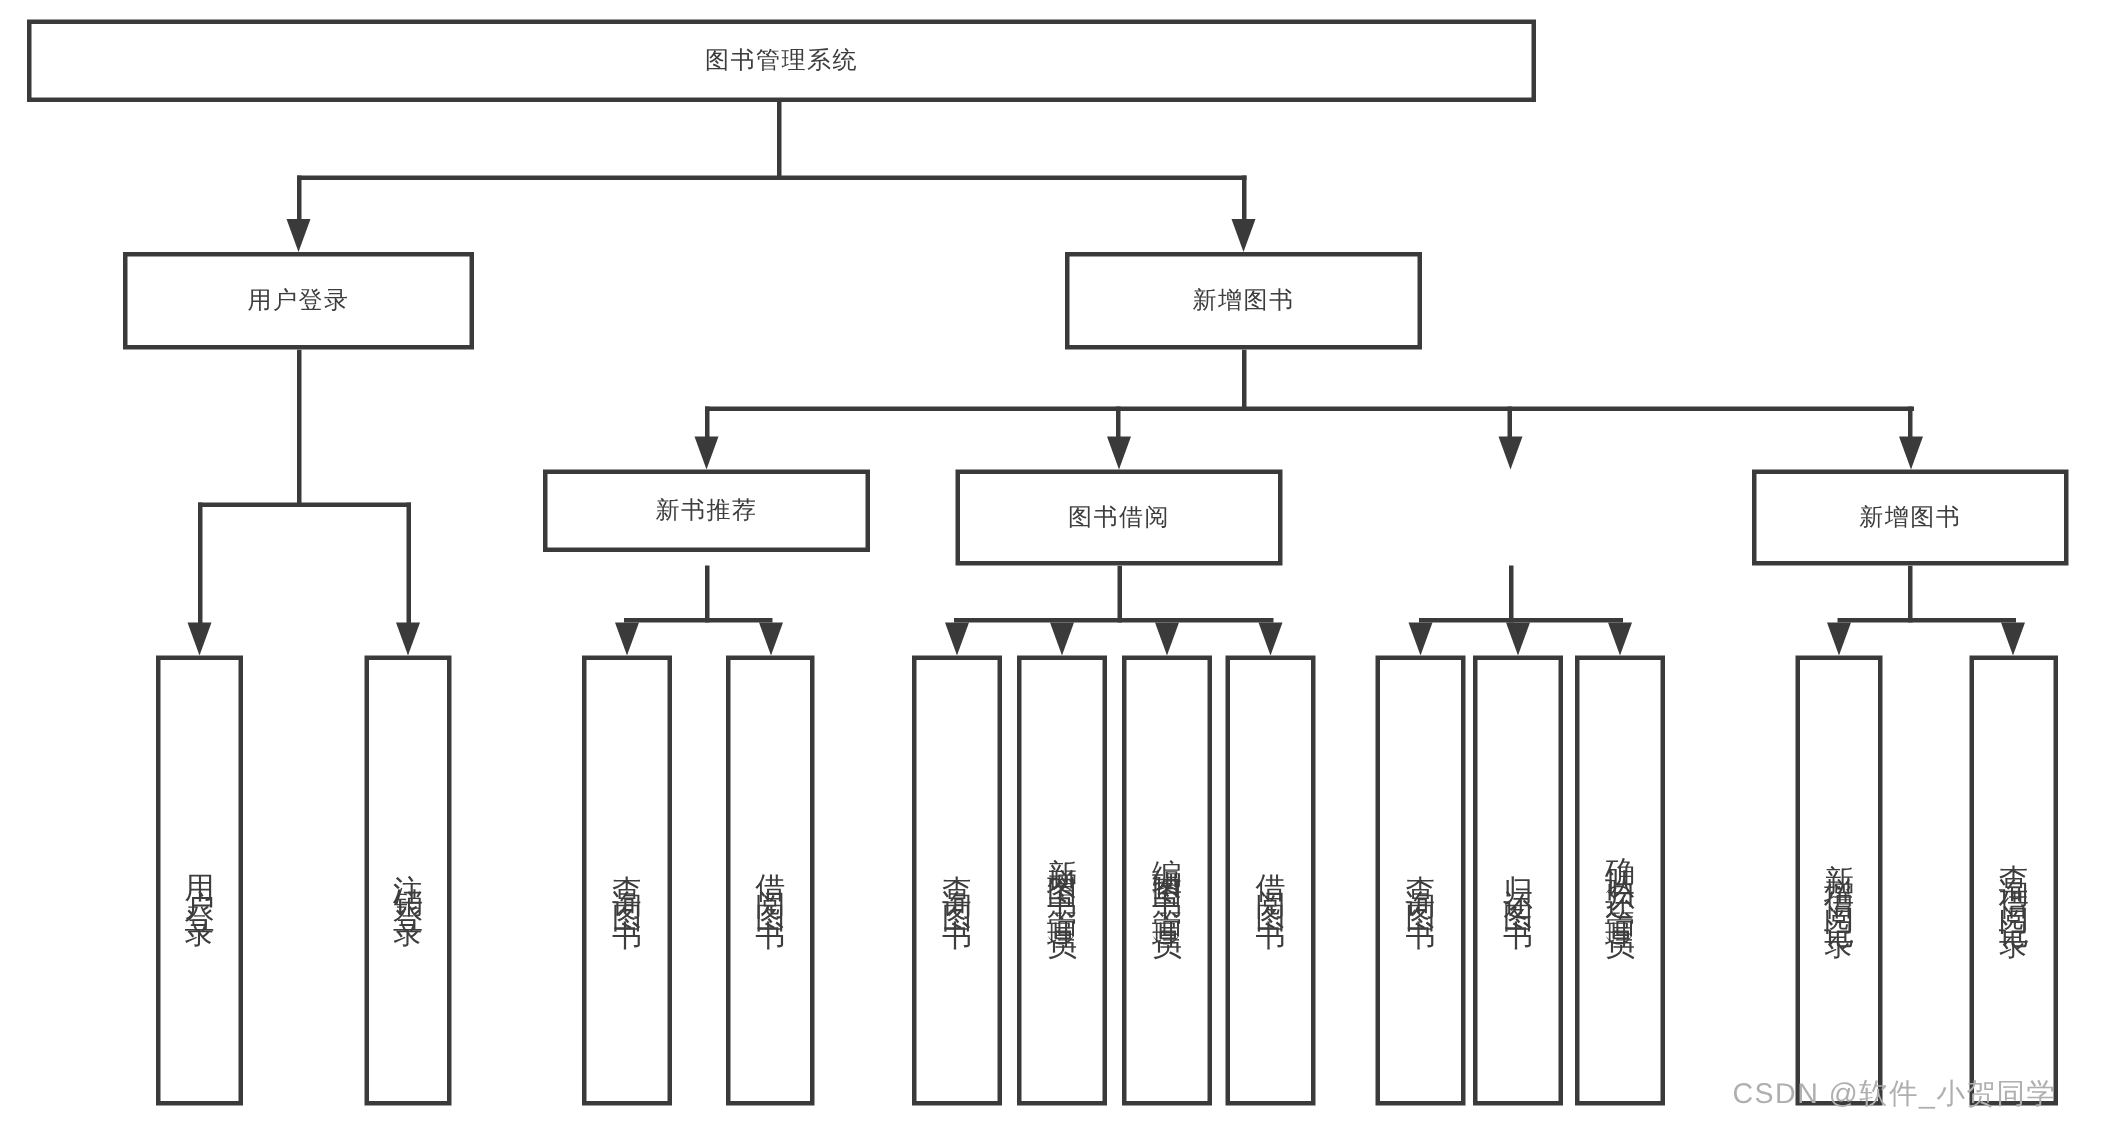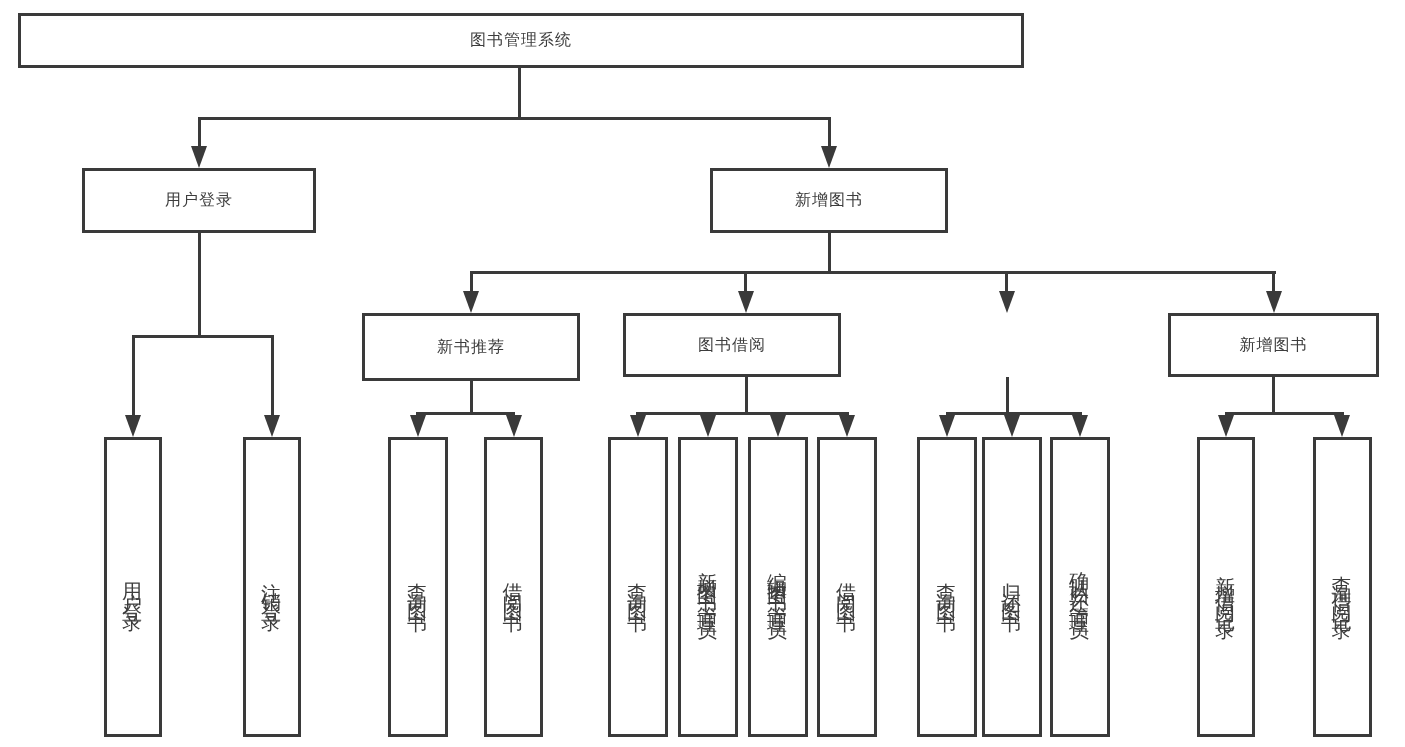--- a/index.html
+++ b/index.html
@@ -114,36 +114,37 @@
   <div class="vline" style="left:1272px;top:377px;height:38px"></div>
   <div class="hline" style="left:1225px;top:412px;width:119px"></div>
   <div class="arr" style="left:1218px;top:415px"></div>
   <div class="arr" style="left:1334px;top:415px"></div>
 
   <div class="box" style="left:18px;top:13px;width:1006px;height:55px">图书管理系统</div>
 
   <div class="box" style="left:82px;top:168px;width:234px;height:65px">用户登录</div>
   <div class="box" style="left:710px;top:168px;width:238px;height:65px">新增图书</div>
 
-  <div class="box" style="left:362px;top:313px;width:218px;height:68px">新书推荐</div>
-  <div class="box" style="left:623px;top:313px;width:218px;height:64px">图书借阅</div>
+  <div class="box" style="left:362px;top:313px;width:218px;height:55px">新书推荐</div>
+  <div class="box" style="left:637px;top:313px;width:218px;height:64px">图书借阅</div>
   <div class="box" style="left:1168px;top:313px;width:211px;height:64px">新增图书</div>
 
   <div class="leaf" style="left:104px;top:437px;width:58px;height:300px">用户登录</div>
   <div class="leaf" style="left:243px;top:437px;width:58px;height:300px">注销登录</div>
 
   <div class="leaf" style="left:388px;top:437px;width:60px;height:300px">查询图书</div>
   <div class="leaf" style="left:484px;top:437px;width:59px;height:300px">借阅图书</div>
 
   <div class="leaf" style="left:608px;top:437px;width:60px;height:300px">查询图书</div>
   <div class="leaf" style="left:678px;top:437px;width:60px;height:300px;letter-spacing:7px">新增图书（管理员）</div>
   <div class="leaf" style="left:748px;top:437px;width:60px;height:300px;letter-spacing:7px">编辑图书（管理员）</div>
   <div class="leaf" style="left:817px;top:437px;width:60px;height:300px">借阅图书</div>
 
   <div class="leaf" style="left:917px;top:437px;width:60px;height:300px">查询图书</div>
   <div class="leaf" style="left:982px;top:437px;width:60px;height:300px">归还图书</div>
   <div class="leaf" style="left:1050px;top:437px;width:60px;height:300px;letter-spacing:7px">确认归还（管理员）</div>
 
   <div class="leaf" style="left:1197px;top:437px;width:58px;height:300px;letter-spacing:9px">新增借阅记录</div>
   <div class="leaf" style="left:1313px;top:437px;width:59px;height:300px;letter-spacing:9px">查询借阅记录</div>
 
+  <div class="watermark">CSDN @软件_小贺同学</div>
 
 </div>
 
 </body></html>

